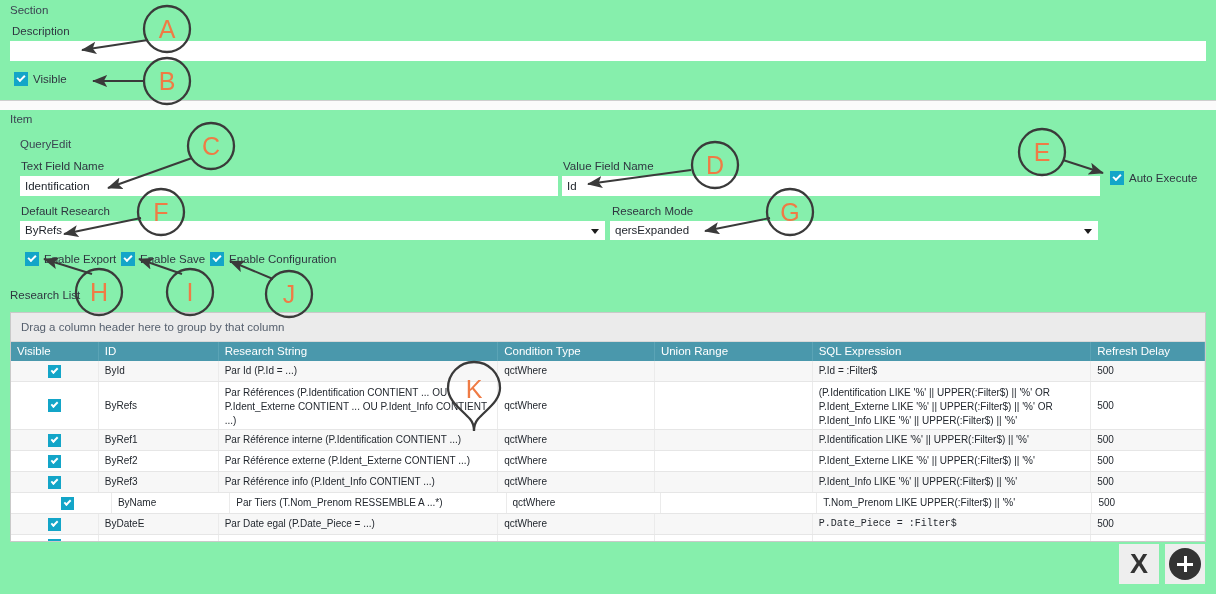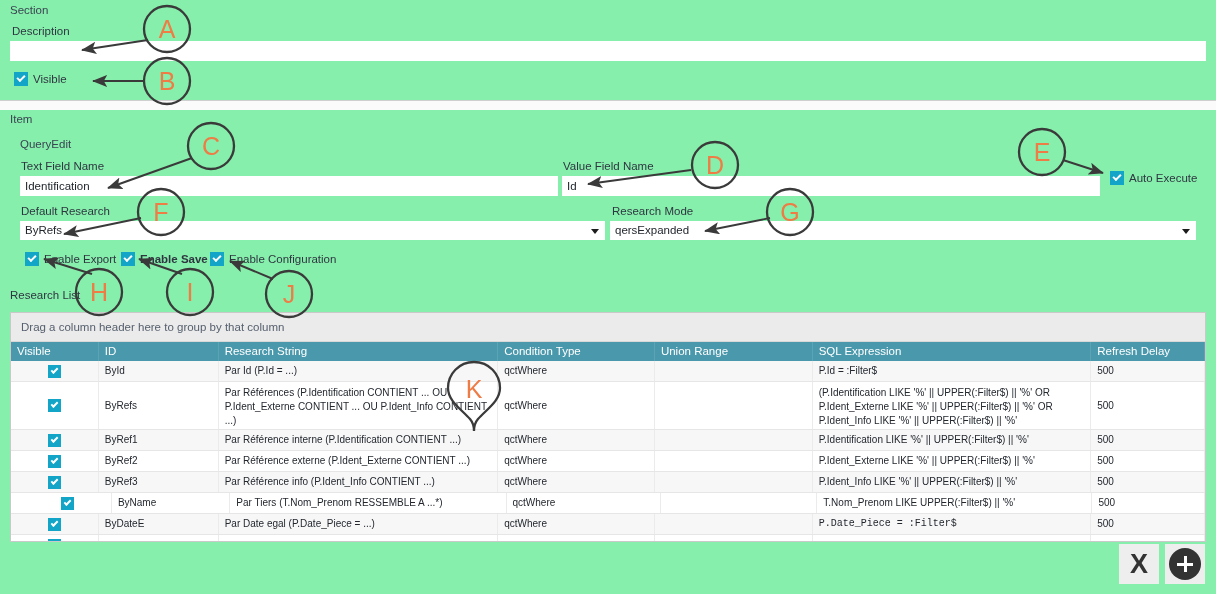--- a/index.html
+++ b/index.html
@@ -125,30 +125,30 @@
     <span class="txt">Auto Execute</span>
   </div>
 
   <span class="fld-label" style="left:21px;top:95px;">Default Research</span>
   <div class="combo" style="left:20px;top:111px;width:585px;height:19px;">
     <span>ByRefs</span>
     <span class="arw"></span>
   </div>
 
   <span class="fld-label" style="left:612px;top:95px;">Research Mode</span>
-  <div class="combo" style="left:610px;top:111px;width:586px;height:19px;">
+  <div class="combo" style="left:610px;top:111px;width:488px;height:19px;">
     <span>qersExpanded</span>
     <span class="arw"></span>
   </div>
 
   <div class="cb" style="left:25px;top:142px;">
     <span class="box"></span>
     <span class="txt">Enable Export</span>
   </div>
-  <div class="cb" style="left:121px;top:142px;font-weight:bold;">
+  <div class="cb" style="left:121px;top:142px;">
     <span class="box"></span>
     <span class="txt">Enable Save</span>
   </div>
   <div class="cb" style="left:210px;top:142px;">
     <span class="box"></span>
     <span class="txt">Enable Configuration</span>
   </div>
 
   <span class="fld-label" style="left:10px;top:179px;">Research List</span>
 

